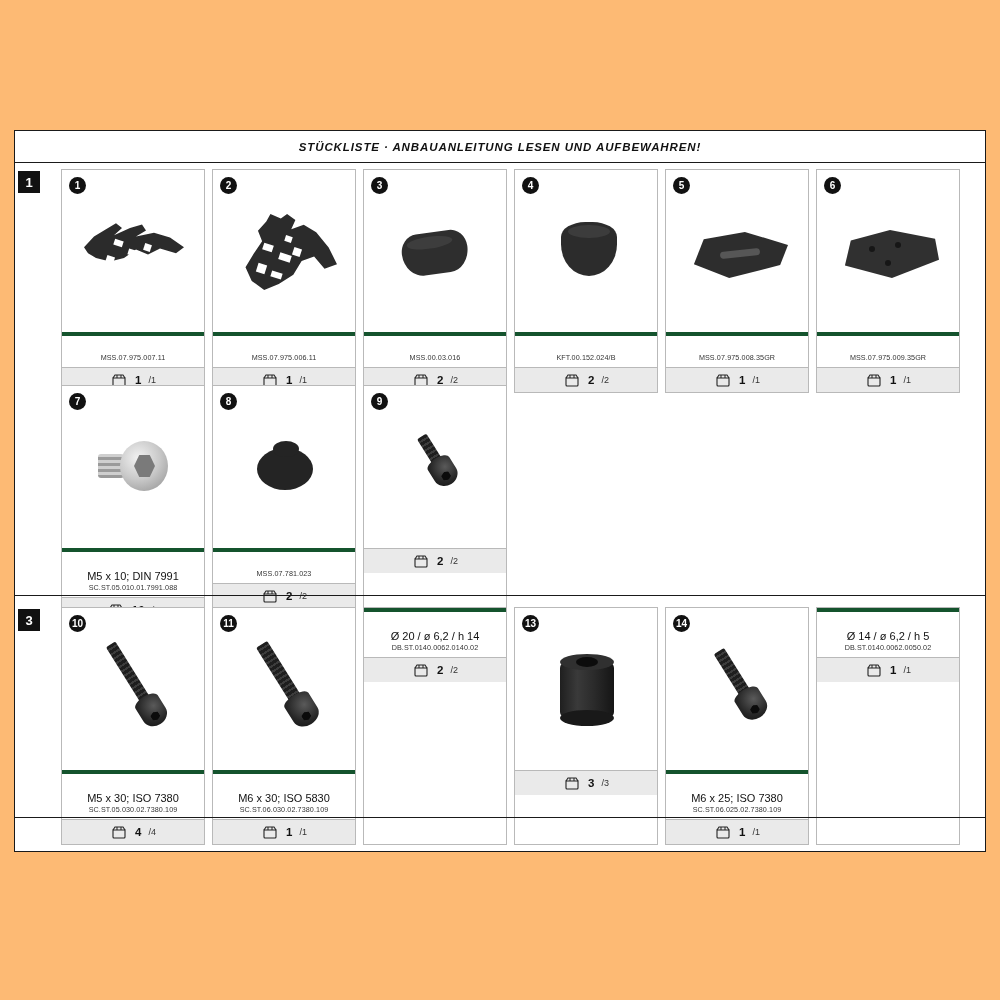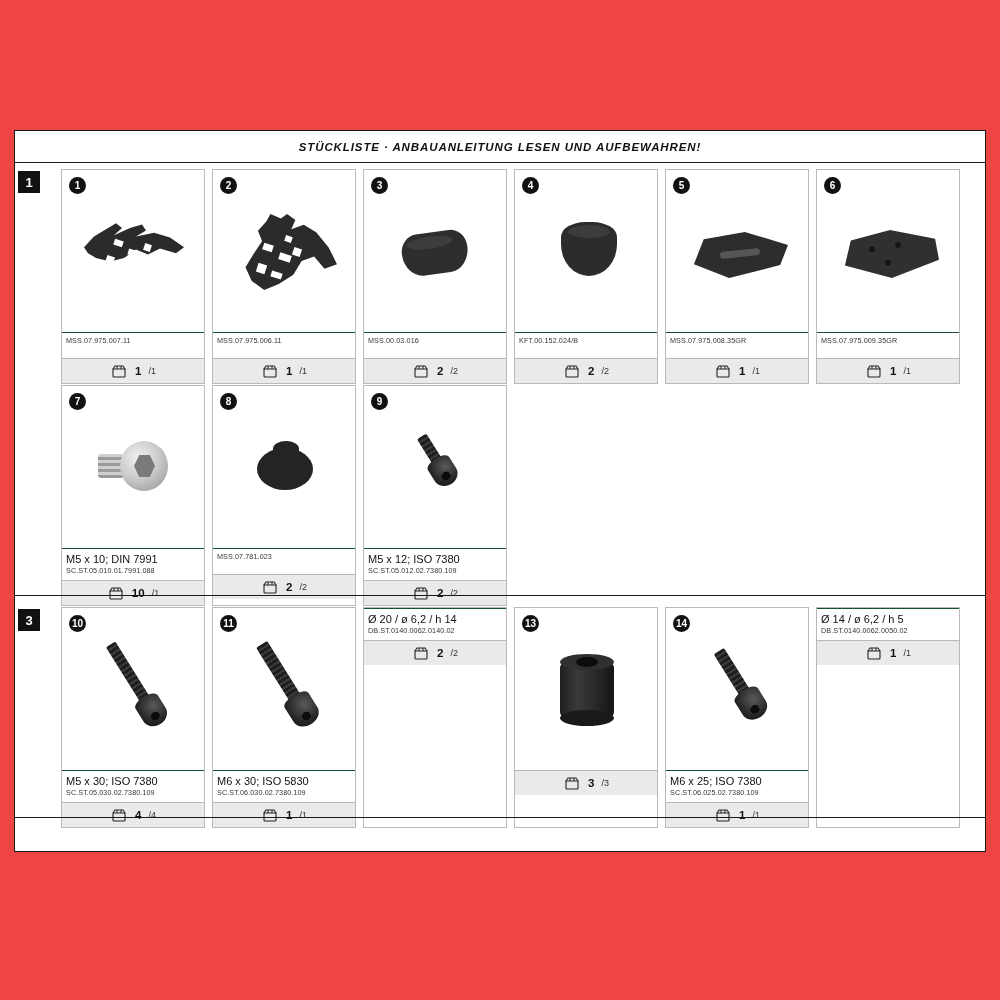--- a/index.html
+++ b/index.html
@@ -5,21 +5,21 @@
   * { box-sizing: border-box; }
   html, body {
     margin: 0; padding: 0;
     width: 1000px; height: 1000px;
     background: #ffffff;
     font-family: "Liberation Sans", sans-serif;
   }
   .page {
     position: relative;
     width: 1000px; height: 1000px;
-    background: #ef4444;
+    background: #fdba74;
     overflow: hidden;
   }
   
   .doc-frame {
     position: absolute;
     left: 14px; top: 130px;
     width: 972px; height: 722px;
     border: 1px solid #1a1a1a;
     background: #ffffff;
   }
@@ -102,22 +102,23 @@
     background: #111;
     color: #fff;
     font-size: 10px;
     font-weight: bold;
     display: flex;
     align-items: center;
     justify-content: center;
     z-index: 3;
   }
   .card-labels {
-    border-top: 1px solid #14532d;
-    padding: 3px 4px 4px;
+    border-top: 4px solid #14532d;
+    padding: 17px 4px 4px;
+    text-align: center;
     min-height: 26px;
   }
   .card-title {
     font-size: 11px;
     color: #111;
     line-height: 14px;
   }
   .card-code {
     font-size: 7.2px;
     color: #333;
@@ -586,24 +587,20 @@
         <div class="card">
           <div class="card-img">
             <div class="card-num">9</div>
             <div class="art">
               <div class="bolt" style="left:44px; top:44px; width:58px; height:62px; transform:rotate(58deg);">
                 <div class="shank" style="left:0; width:30px; height:11px;"></div>
                 <div class="bhead" style="left:26px; width:30px; height:25px;"></div>
               </div>
             </div>
           </div>
-          <div class="card-labels">
-            <div class="card-title">M5 x 12; ISO 7380</div>
-            <div class="card-code">SC.ST.05.012.02.7380.109</div>
-          </div>
           <div class="card-qty">
             <svg class="bag-icon" width="18" height="14" viewBox="0 0 18 14">
               <path d="M3 5 L15 5 L15 12 Q15 13 14 13 L4 13 Q3 13 3 12 Z" fill="none" stroke="#222" stroke-width="1.1"></path>
               <path d="M3 5 L5 2 L13 2 L15 5" fill="none" stroke="#222" stroke-width="1.1"></path>
               <path d="M7 2 L7 5 M11 2 L11 5" stroke="#222" stroke-width="1"></path>
             </svg>
             <span class="qty-num">2</span>
               <span class="qty-den">/2</span>
           </div>
         </div>

